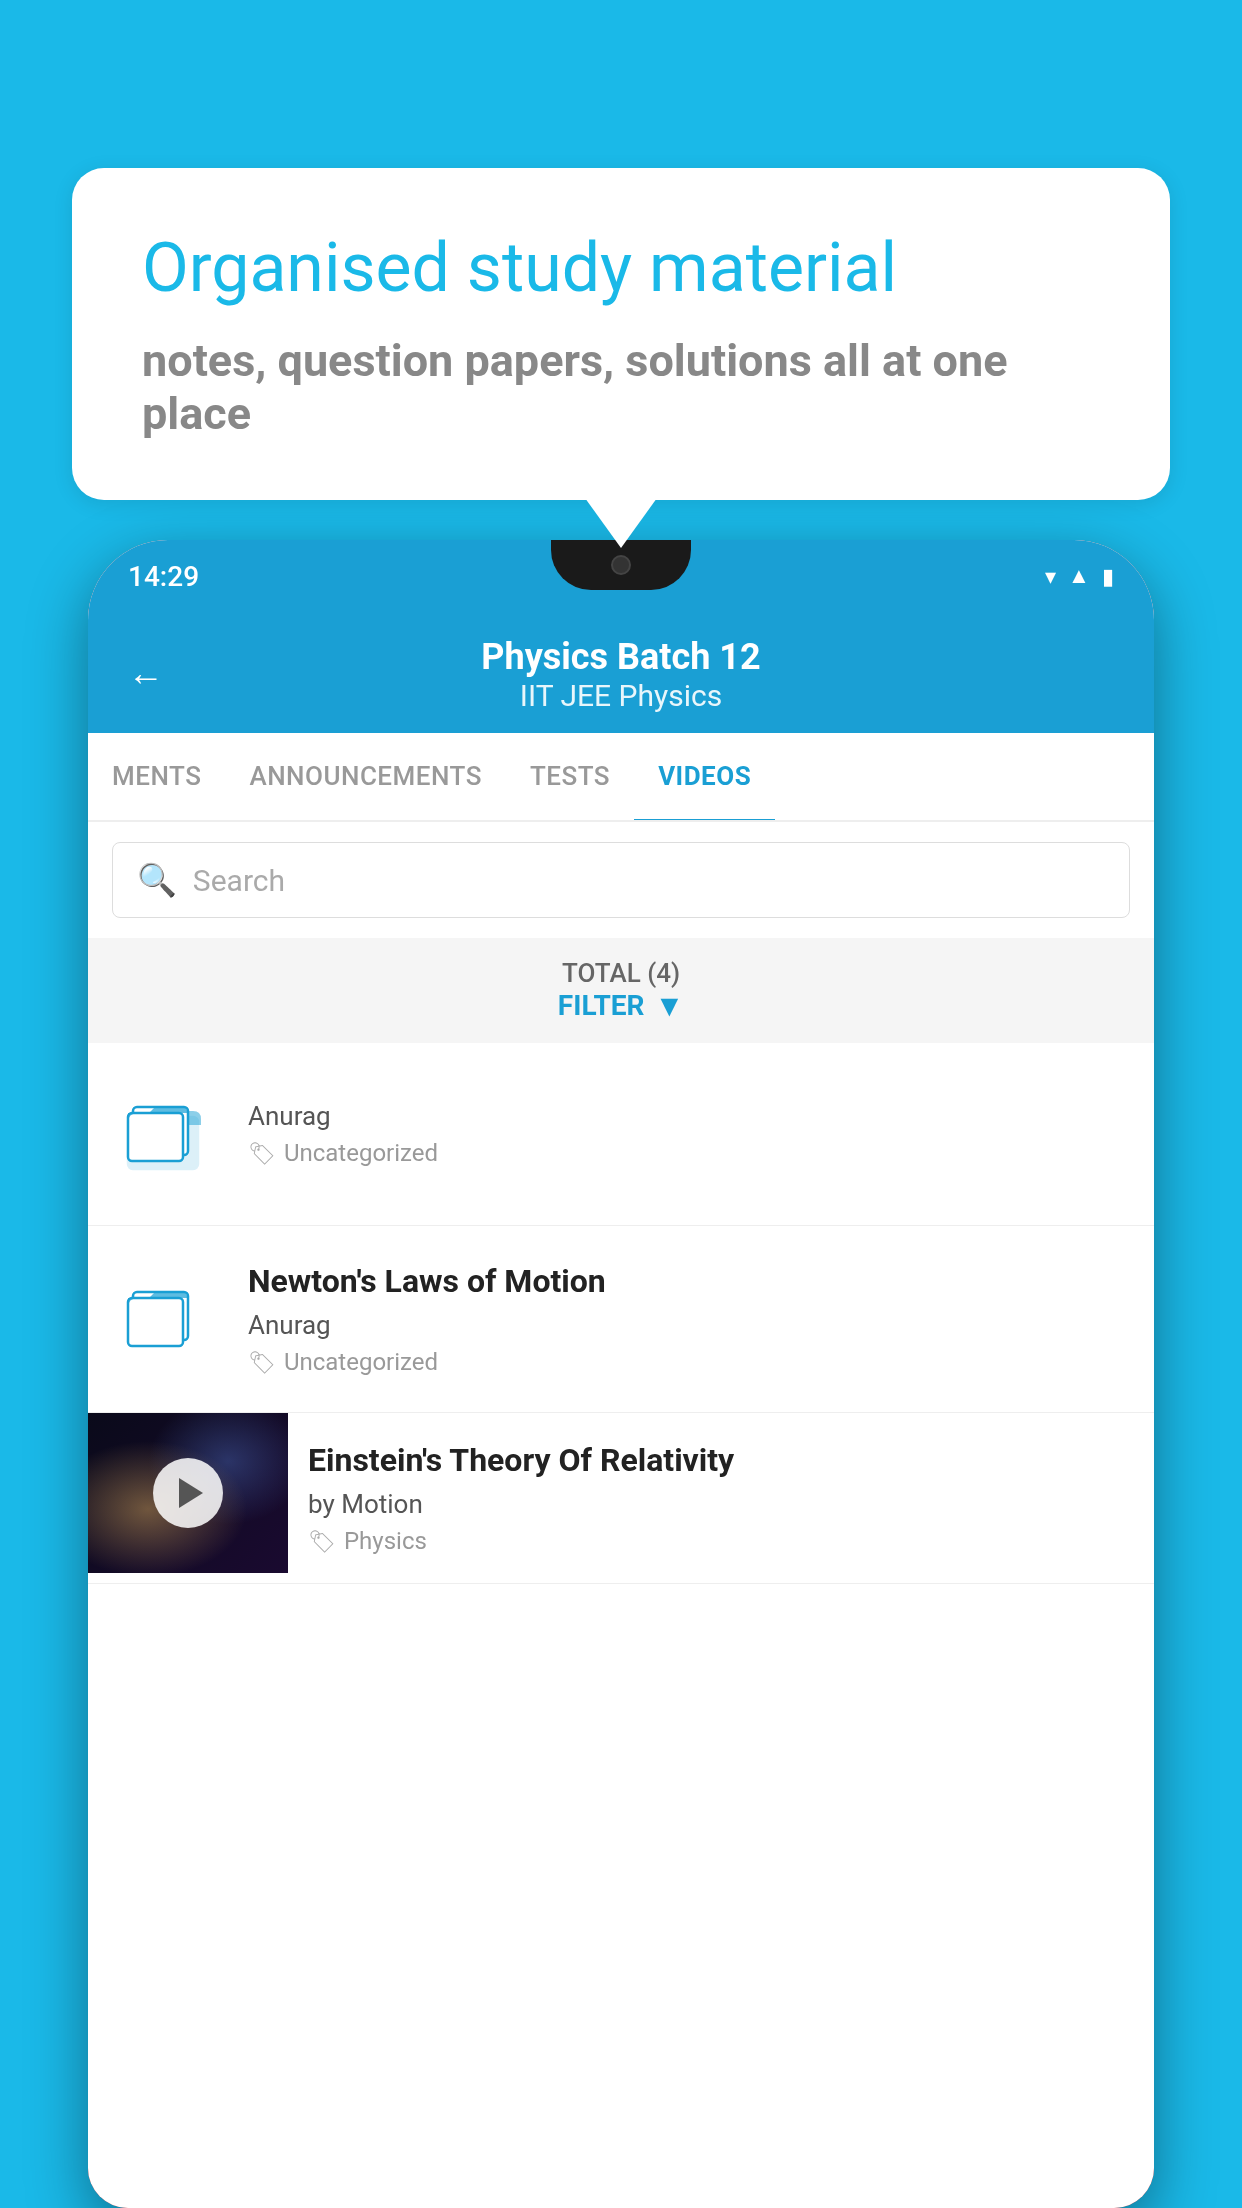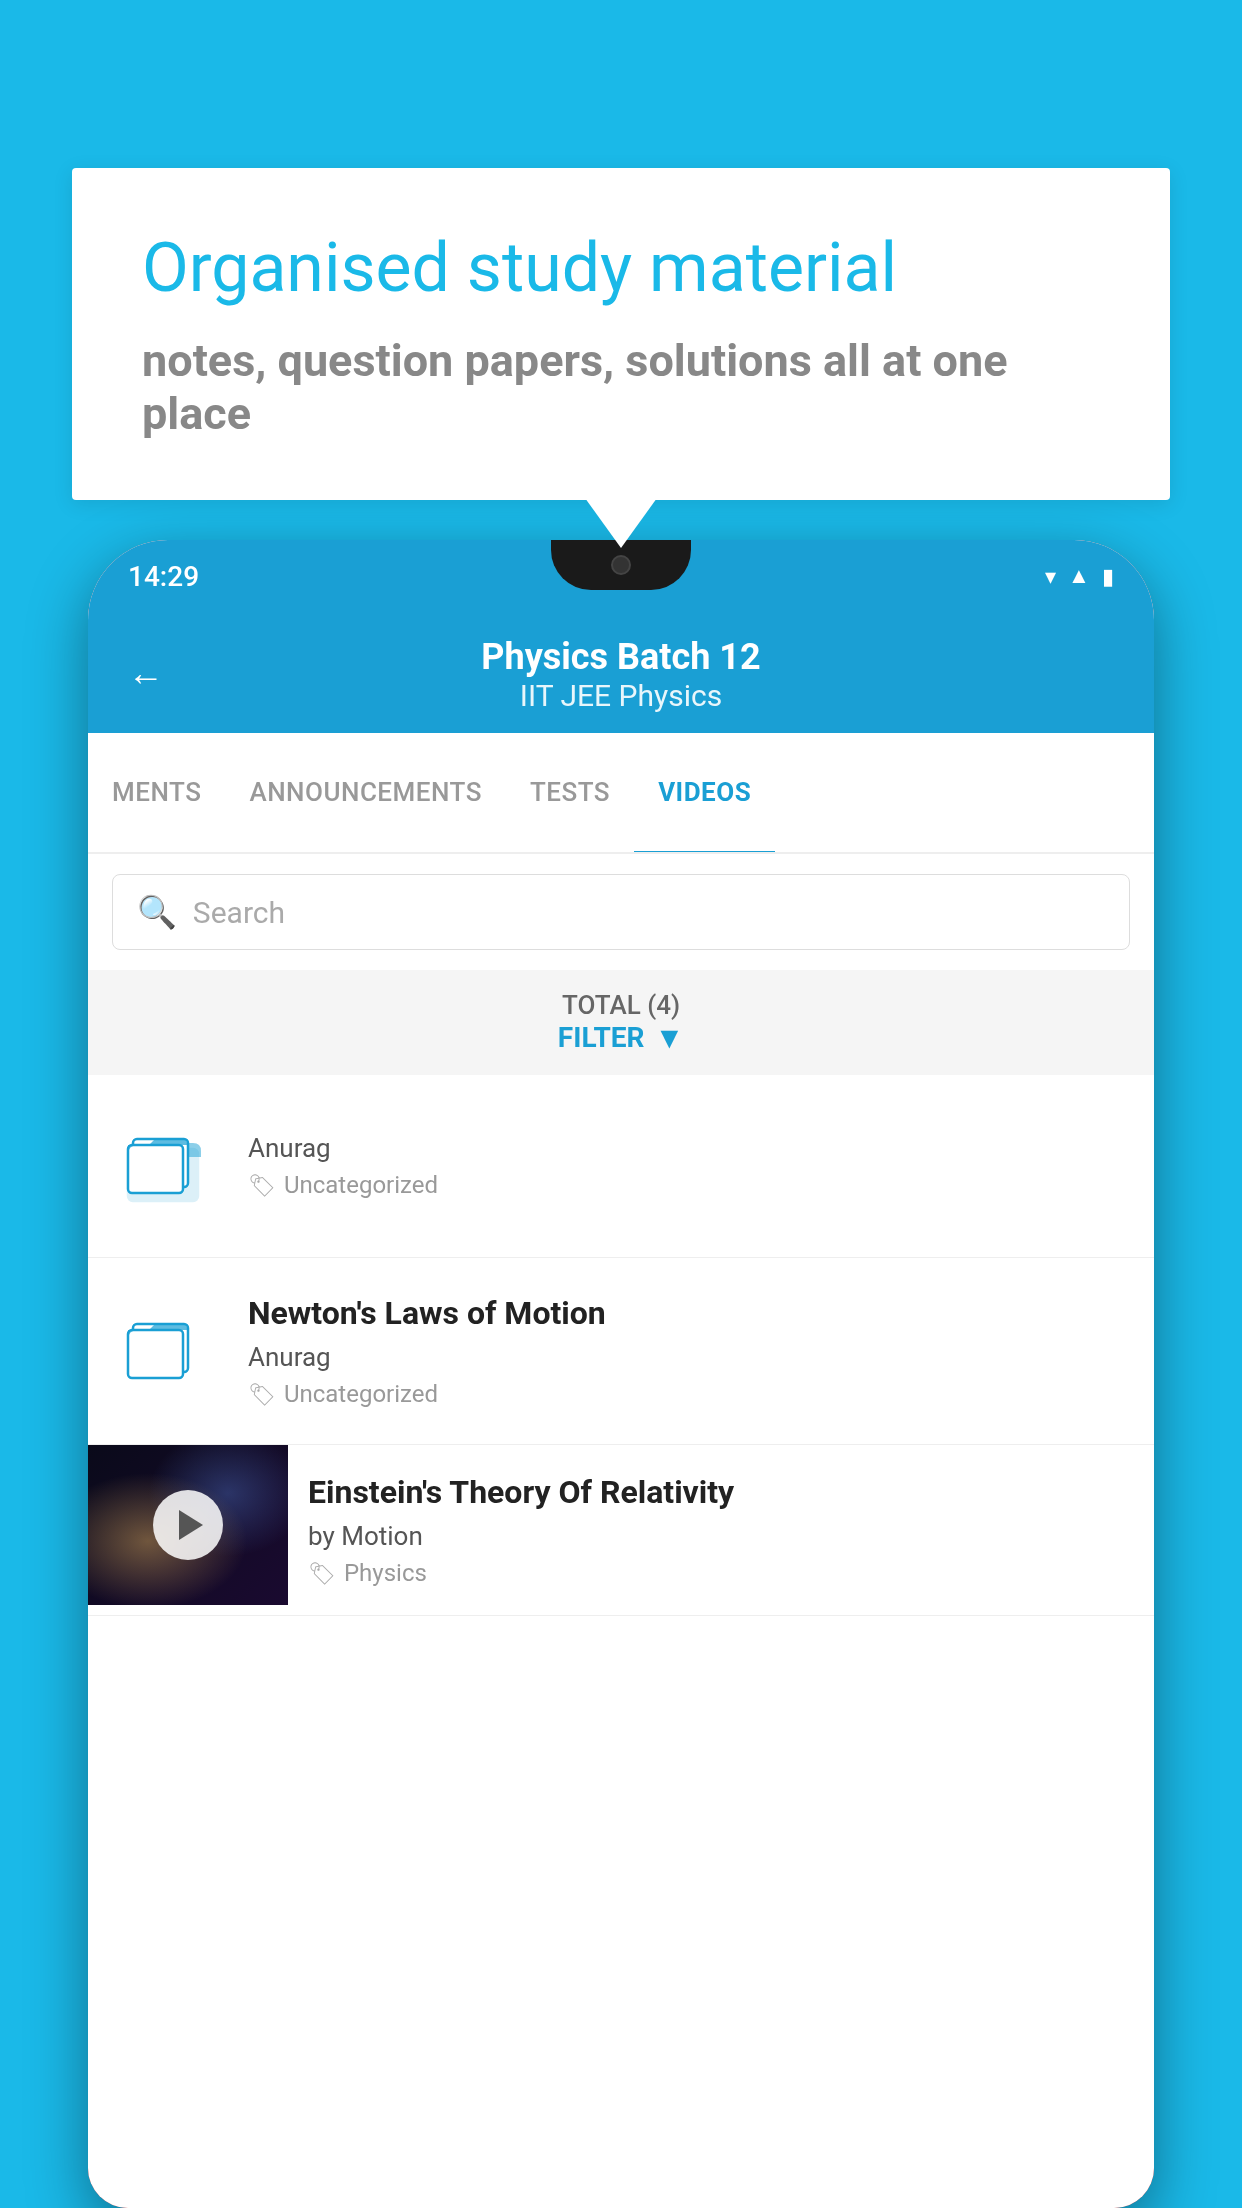--- a/index.html
+++ b/index.html
@@ -17,21 +17,21 @@
     .speech-bubble-container {
       position: absolute;
       top: 168px;
       left: 72px;
       right: 72px;
       z-index: 10;
     }
 
     .speech-bubble {
       background: white;
-      border-radius: 4px;
+      border-radius: 32px;
       padding: 60px 70px;
       box-shadow: 0 4px 20px rgba(0,0,0,0.1);
       position: relative;
     }
 
     .speech-bubble::after {
       content: '';
       position: absolute;
       bottom: -48px;
       left: 50%;
@@ -151,21 +151,21 @@
 
     
     .tabs-container {
       background: white;
       display: flex;
       border-bottom: 2px solid #eee;
       overflow-x: auto;
     }
 
     .tab-item {
-      padding: 44px 24px;
+      padding: 28px 24px;
       font-size: 26px;
       font-weight: 500;
       color: #999;
       text-transform: uppercase;
       letter-spacing: 0.5px;
       cursor: pointer;
       white-space: nowrap;
       border-bottom: 3px solid transparent;
       margin-bottom: -2px;
     }

